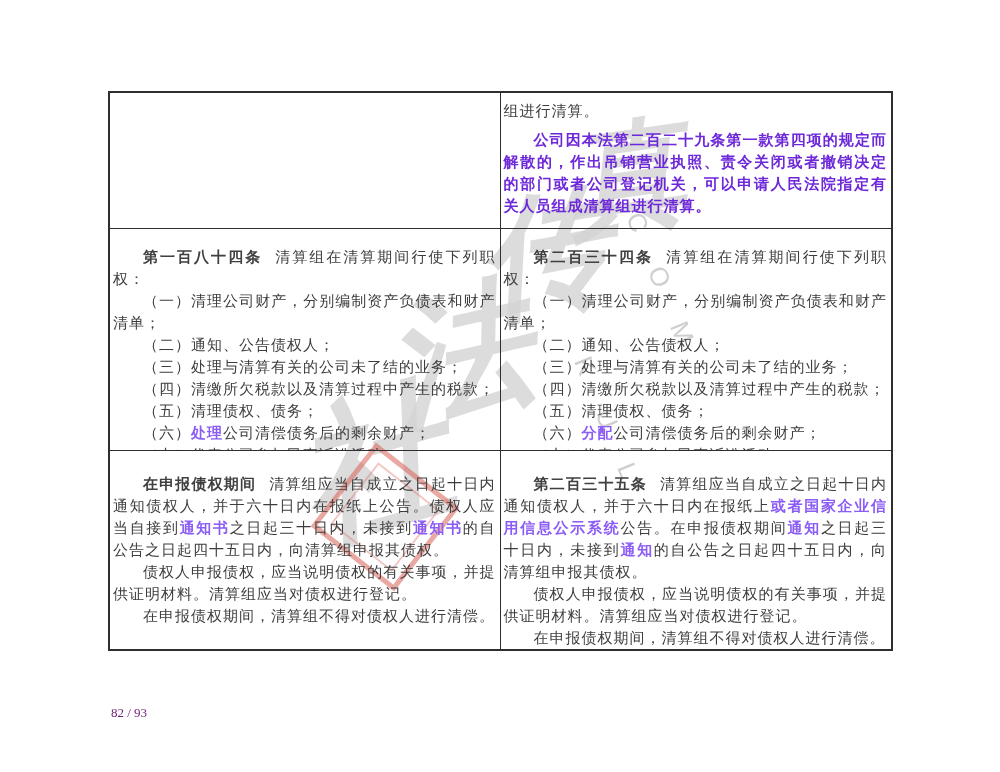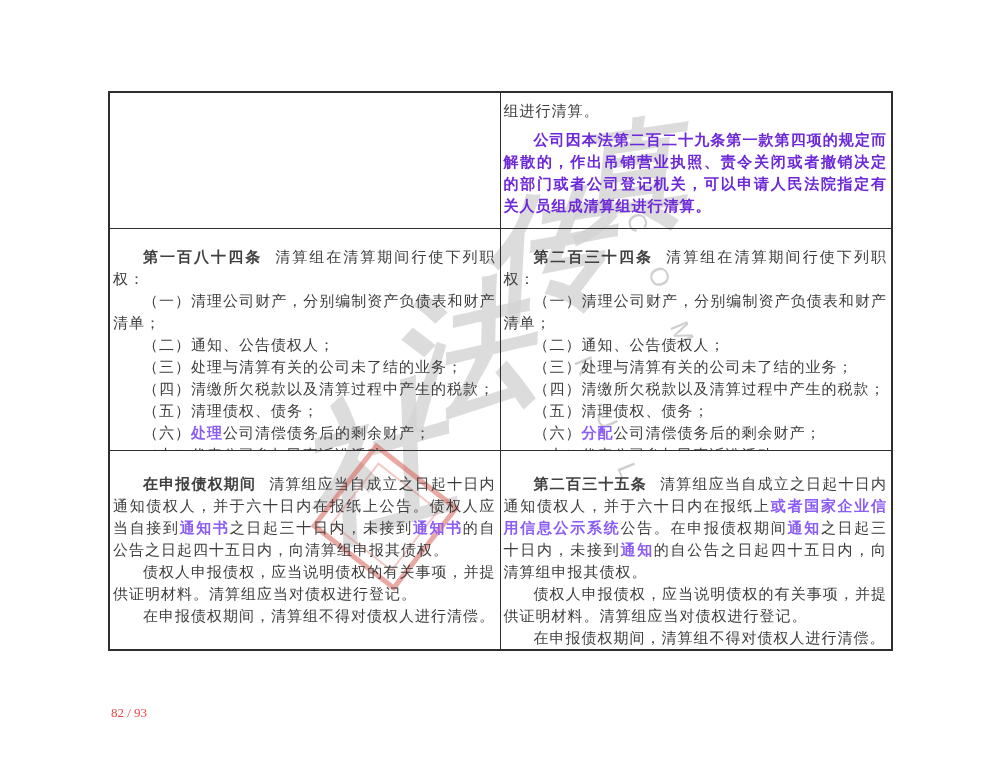--- a/index.html
+++ b/index.html
@@ -64,21 +64,21 @@
   }
   .seg-red-para{
     color:#6d28d9;font-weight:bold;
     font-family:"Liberation Sans","DejaVu Sans",sans-serif;
   }
   [data-cell="0-right"] .para + .para{margin-top:7px;}
 
   
   .footer{
     position:absolute;left:111px;top:705px;z-index:1;
-    font-size:13px;color:#ef4444;font-family:"Liberation Serif",serif;
+    font-size:13px;color:#701a75;font-family:"Liberation Serif",serif;
   }
 </style>
 </head>
 <body>
 
 <div class="page">
 
   <div class="watermark">
     <span class="wm-char wm-c0">社</span>
     <span class="wm-char wm-c1">法</span>

